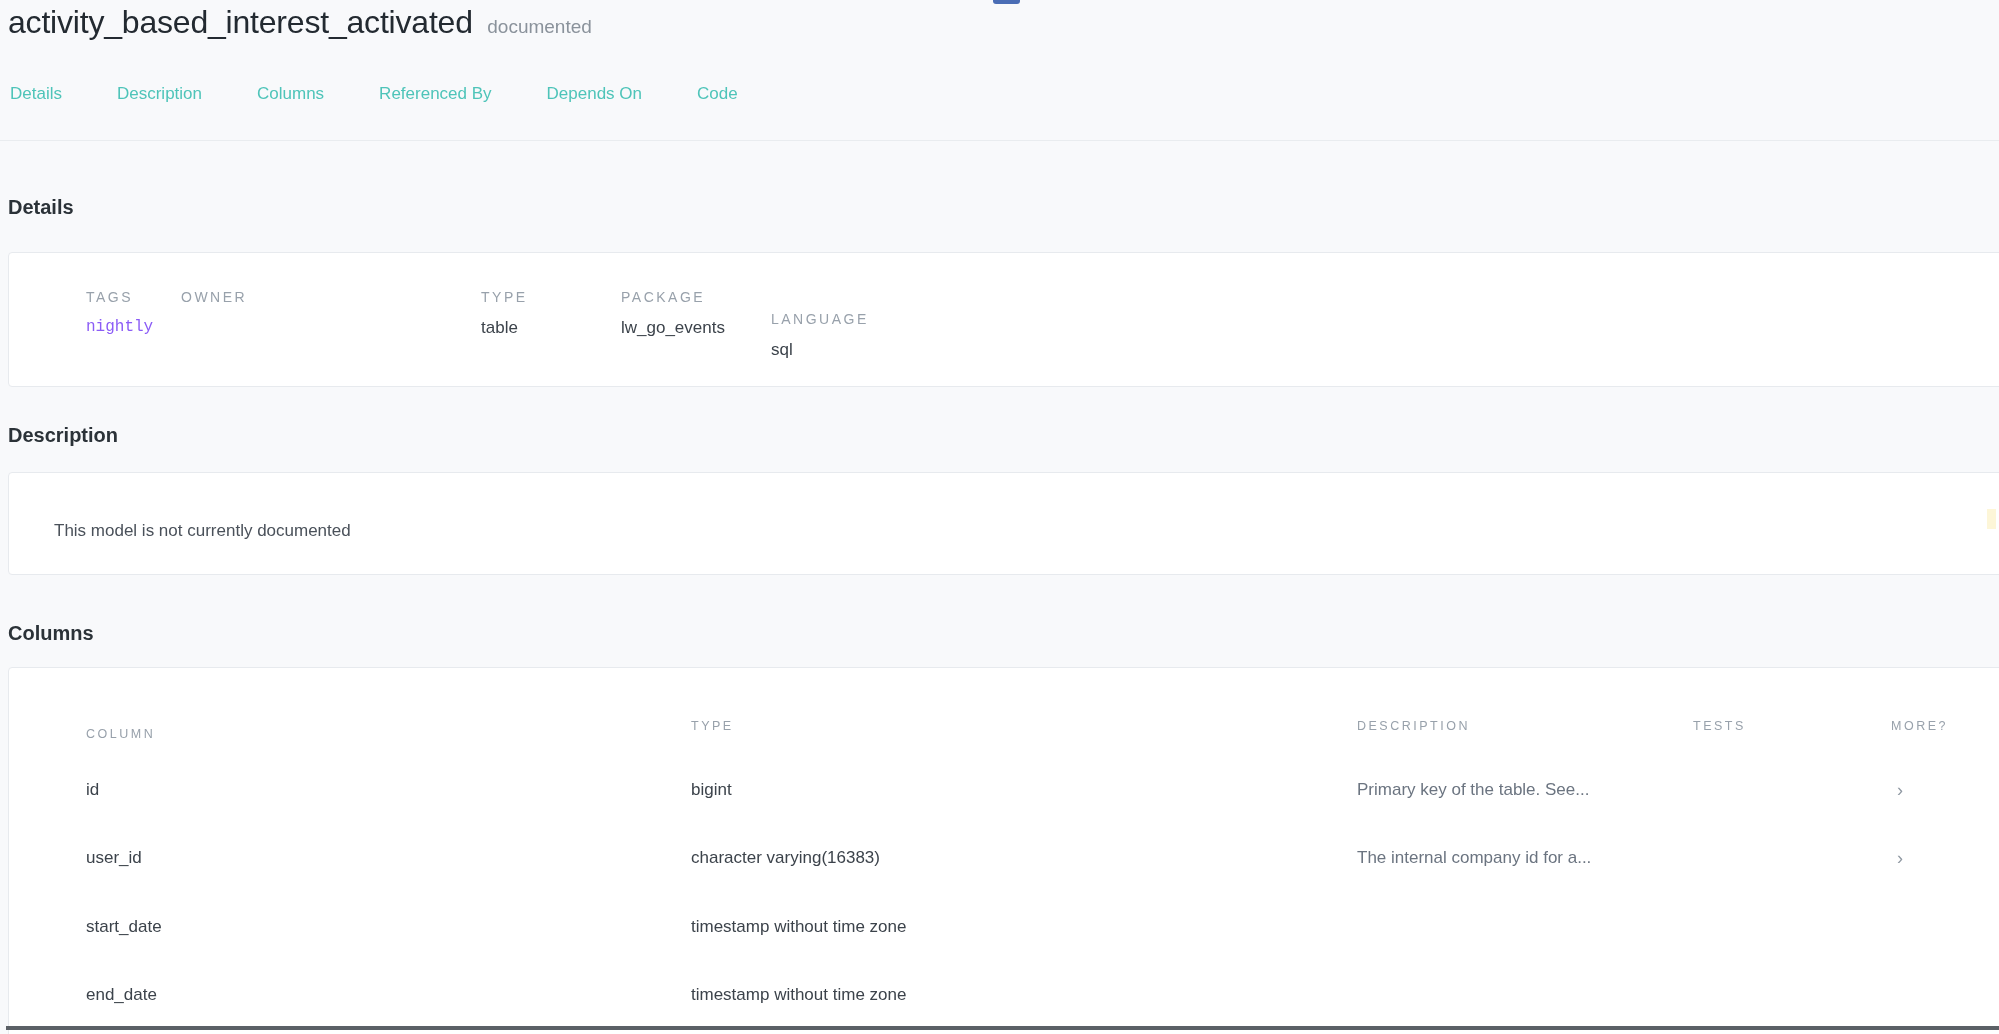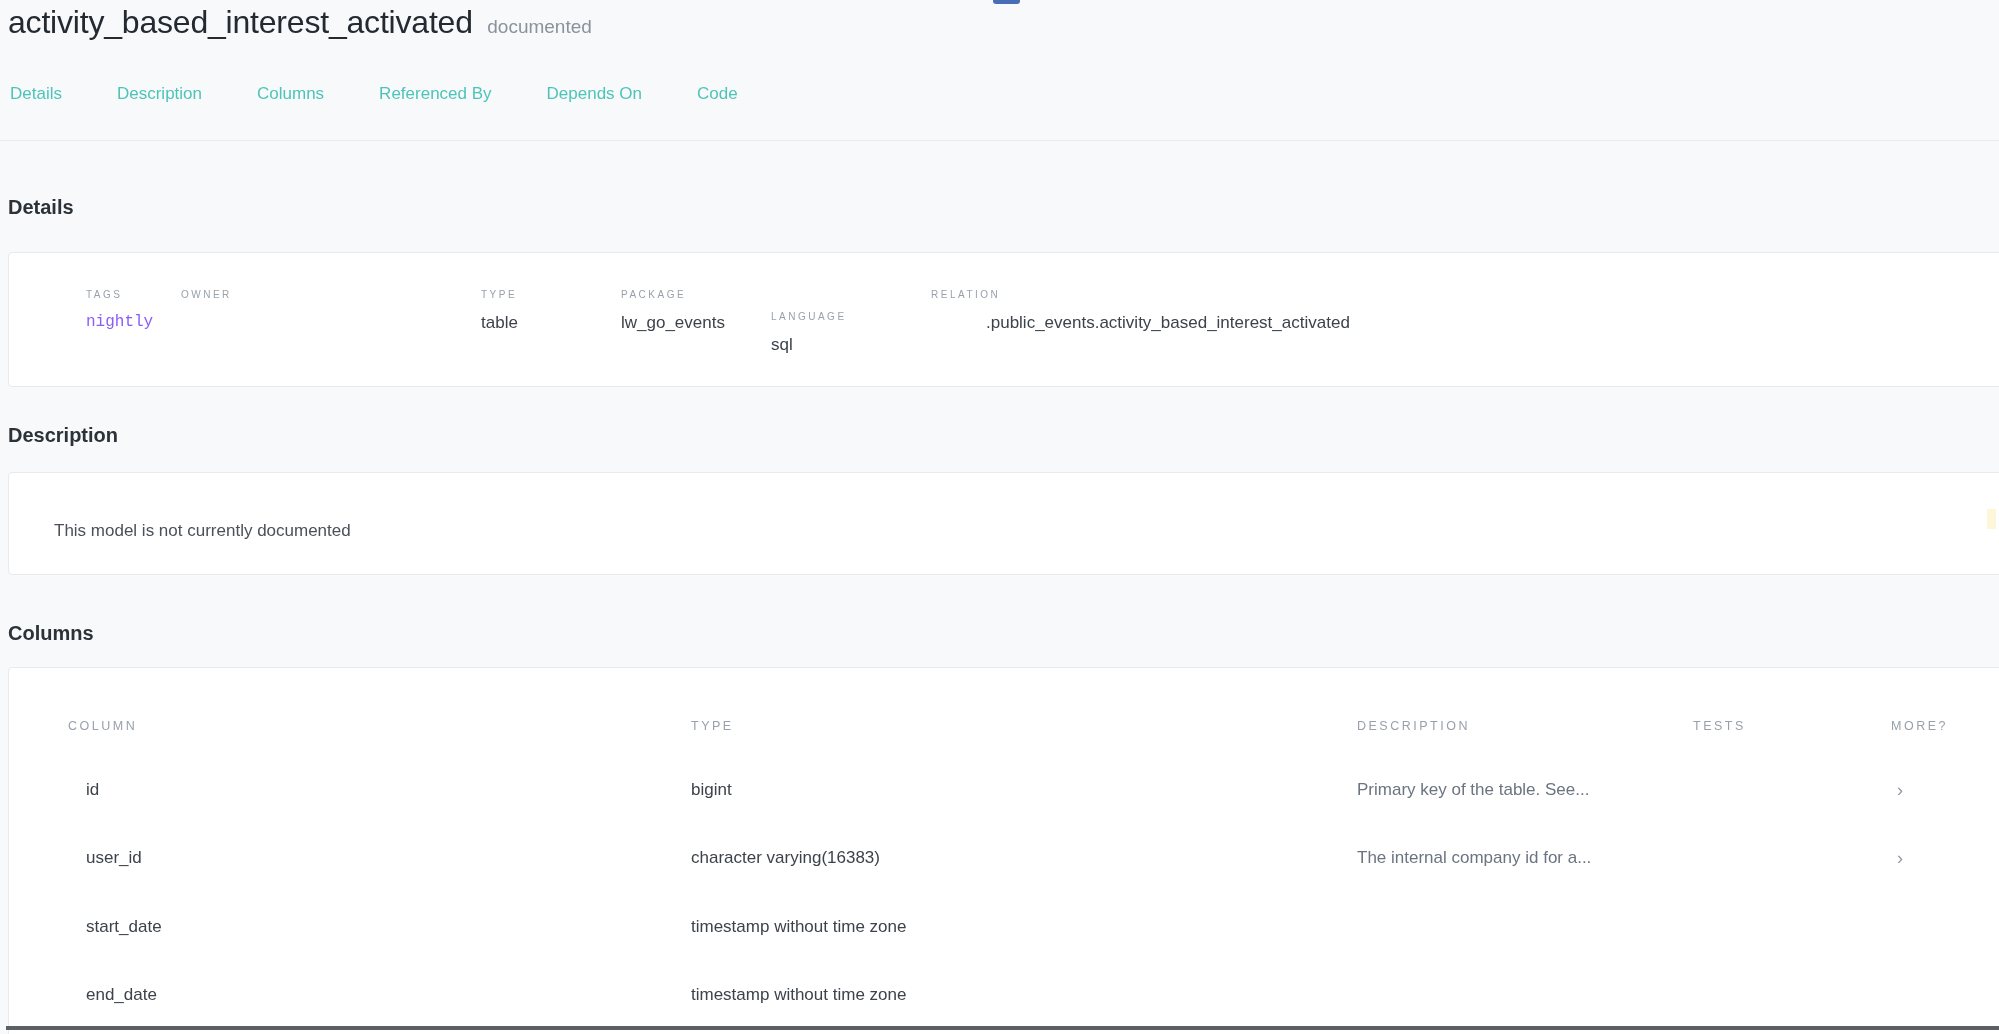--- a/index.html
+++ b/index.html
@@ -39,21 +39,21 @@
     position: absolute; left: 8px; right: -4px; background: #ffffff;
     border: 1px solid #e7eaee; border-radius: 4px;
   }
   .panel-details { top: 252px; height: 135px; }
   .panel-description { top: 472px; height: 103px; }
   .panel-columns { top: 667px; bottom: -12px; }
 
   
   .field { position: absolute; top: 36px; }
   .field-label {
-    font-size: 10px; color: #98a1ab; letter-spacing: 2.5px; font-weight: normal;
+    font-size: 14px; color: #98a1ab; letter-spacing: 2.5px; font-weight: normal;
   }
   .field-value { margin-top: 13px; font-size: 17px; color: #3c434b; }
   .f-tags { left: 77px; }
   .f-owner { left: 172px; }
   .f-type { left: 472px; }
   .f-package { left: 572px; margin-left: 40px; }
   .f-language { left: 762px; margin-top: 22px; }
   .f-relation { left: 922px; }
   .f-relation .field-value { margin-left: 55px; }
   .tag-value {
@@ -62,21 +62,21 @@
   }
 
   
   .description-text { position: absolute; left: 45px; top: 48px; font-size: 17px; color: #4a515a; }
   .desc-frag-yellow { position: absolute; right: 6px; top: 36px; width: 9px; height: 20px; background: #fdf6d8; }
 
   
   .col-head {
     position: absolute; top: 51px; font-size: 12.5px; color: #98a1ab; letter-spacing: 2.5px;
   }
-  .ch-column { left: 59px; }
+  .ch-column { left: 77px; margin-top: 8px; }
   .ch-type { left: 682px; }
   .ch-description { left: 1348px; }
   .ch-tests { left: 1684px; }
   .ch-more { left: 1882px; }
 
   .table-row { position: absolute; left: 0; right: 0; height: 26px; cursor: pointer; }
   .row-0 { top: 112px; }
   .row-1 { top: 180px; }
   .row-2 { top: 249px; }
   .row-3 { top: 317px; }
@@ -126,24 +126,20 @@
     <div class="field-value">table</div>
   </div>
   <div class="field f-package">
     <div class="field-label">PACKAGE</div>
     <div class="field-value">lw_go_events</div>
   </div>
   <div class="field f-language">
     <div class="field-label">LANGUAGE</div>
     <div class="field-value">sql</div>
   </div>
-  <div class="field f-relation">
-    <div class="field-label">RELATION</div>
-    <div class="field-value">.public_events.activity_based_interest_activated</div>
-  </div>
 </section>
 
 <h2 class="section-heading h-description">Description</h2>
 <section class="panel panel-description">
   <p class="description-text">This model is not currently documented</p>
   <span class="desc-frag-yellow"></span>
 
 </section>
 
 <h2 class="section-heading h-columns">Columns</h2>

